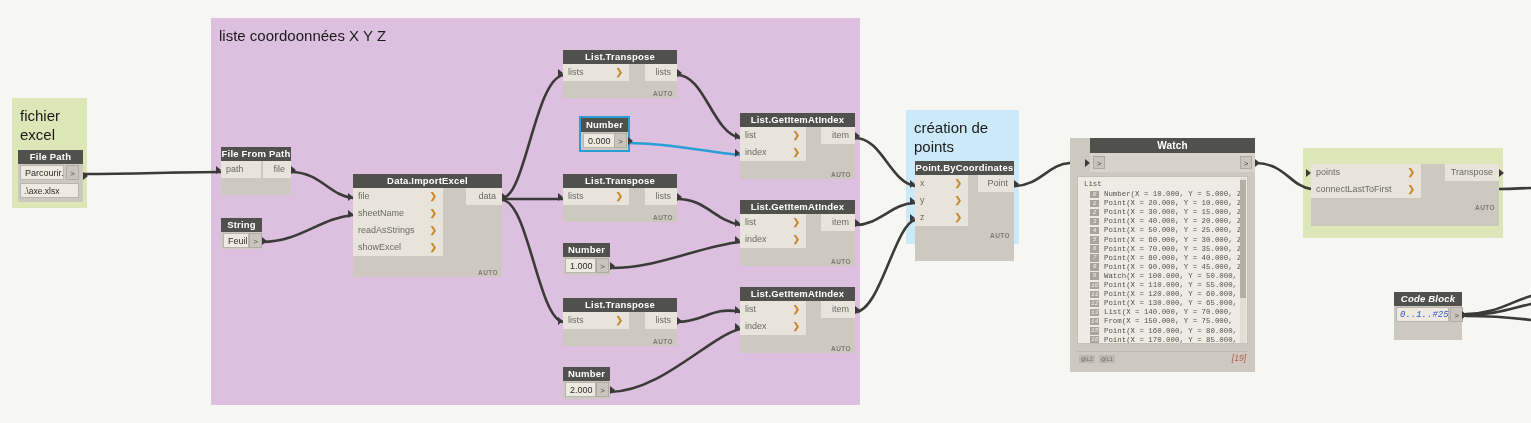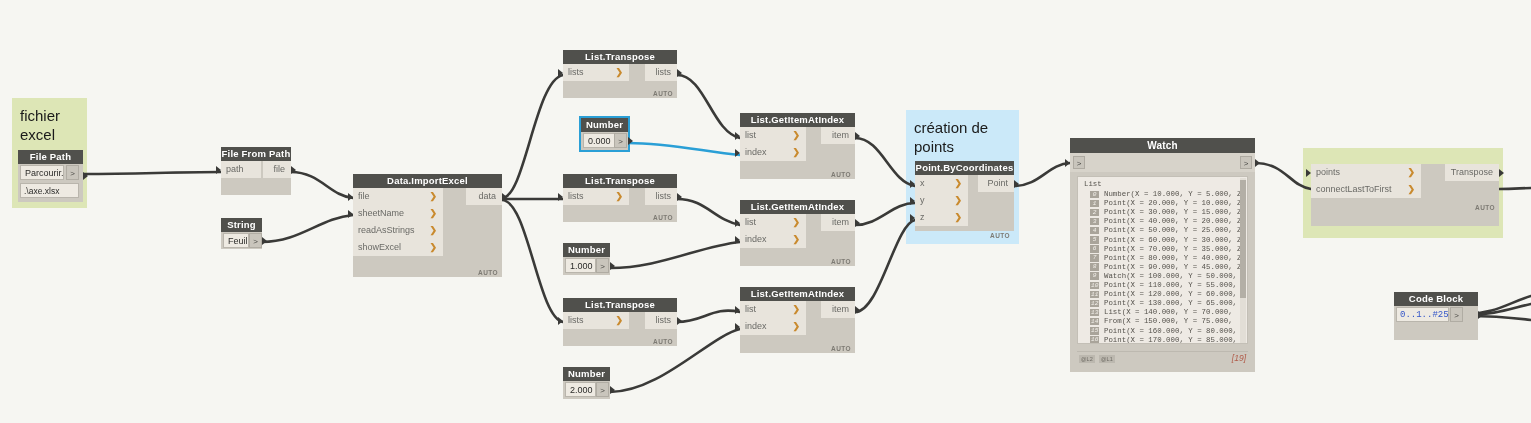--- a/index.html
+++ b/index.html
@@ -72,21 +72,21 @@
     white-space:nowrap;overflow:hidden;
   }
   .cbcode{
     position:absolute;left:2px;top:1px;height:15px;line-height:15px;
     background:#eeeae2;border:1px solid #b9b5ac;
     font-family:"Liberation Mono", monospace;font-size:9px;
     color:#3456c8;padding:0 3px;box-sizing:border-box;white-space:nowrap;
   }
 
   
-  #watch-node{position:absolute;left:1070px;top:138px;width:185px;height:234px;background:#cdc9c0;box-sizing:border-box;}
+  #watch-node{position:absolute;left:1070px;top:138px;width:185px;height:234px;background:#cdc9c0;box-sizing:border-box;padding-left:20px;}
   #watch-node .nhead{height:15px;line-height:15px;font-size:10px;}
   .watch-ports{position:relative;height:19px;background:#d7d3ca;}
   .watch-ports .wp{
     position:absolute;top:3px;width:12px;height:13px;line-height:13px;
     background:#c9c5bc;border:1px solid #aeaaa1;box-sizing:border-box;
     font-size:8px;color:#4a4a46;text-align:center;
   }
   .watch-list{
     position:absolute;left:7px;top:38px;width:171px;height:168px;
     background:#eeeae4;border:1px solid #c3bfb6;box-sizing:border-box;
@@ -123,20 +123,23 @@
 </head>
 <body>
 
 <div id="canvas">
 
   <div class="group group-green" style="left:12px;top:98px;width:75px;height:110px;">
     <div class="glabel">fichier
 excel</div>
   </div>
 
+  <div class="group group-purple" style="left:211px;top:18px;width:649px;height:387px;">
+    <div class="glabel">liste coordoonnées X Y Z</div>
+  </div>
 
   <div class="group group-blue" style="left:906px;top:110px;width:113px;height:134px;">
     <div class="glabel">création de
 points</div>
   </div>
 
   <div class="group group-green" style="left:1303px;top:148px;width:200px;height:90px;"></div>
 
   <svg class="wires" viewBox="0 0 1531 423">
     <g fill="none" stroke="#3a3a38" stroke-width="2.6" stroke-linecap="round">
@@ -390,21 +393,21 @@
       <div class="port out" style="position:absolute;right:0;top:0;width:34px;">
         <span class="pname">item</span>
       </div>
       <div class="auto">AUTO</div>
       <div class="pin l" style="top:5px;"></div>
       <div class="pin l" style="top:22px;"></div>
       <div class="pin r" style="top:5px;"></div>
     </div>
   </div>
 
-  <div class="node" style="left:915px;top:161px;width:99px;height:70px;">
+  <div class="node" style="left:915px;top:161px;width:99px;height:100px;">
     <div class="nhead">Point.ByCoordinates</div>
     <div class="nbody" style="height:65px;">
       <div class="port in" style="width:53px;">
         <span class="pname">x</span>
         <span class="chev" style="right:6px;">❯</span>
       </div>
       <div class="port in" style="width:53px;">
         <span class="pname">y</span>
         <span class="chev" style="right:6px;">❯</span>
       </div>
@@ -477,21 +480,21 @@
       </div>
       <div class="port out" style="position:absolute;right:0;top:0;width:54px;">
         <span class="pname">Transpose</span>
       </div>
       <div class="auto">AUTO</div>
       <div class="pin l" style="top:5px;"></div>
       <div class="pin r" style="top:5px;"></div>
     </div>
   </div>
 
-  <div class="node" style="left:1394px;top:292px;width:84px;height:48px;">
+  <div class="node" style="left:1394px;top:292px;width:68px;height:48px;font-style:italic;">
     <div class="nhead">Code Block</div>
     <div class="nbody" style="height:34px;">
       <div class="valrow">
         <div class="cbcode" style="width:53px;">0..1..#25;</div>
         <div class="vbtn" style="left:56px;">&gt;</div>
       </div>
       <div class="pin r" style="top:5px;"></div>
     </div>
   </div>
 

